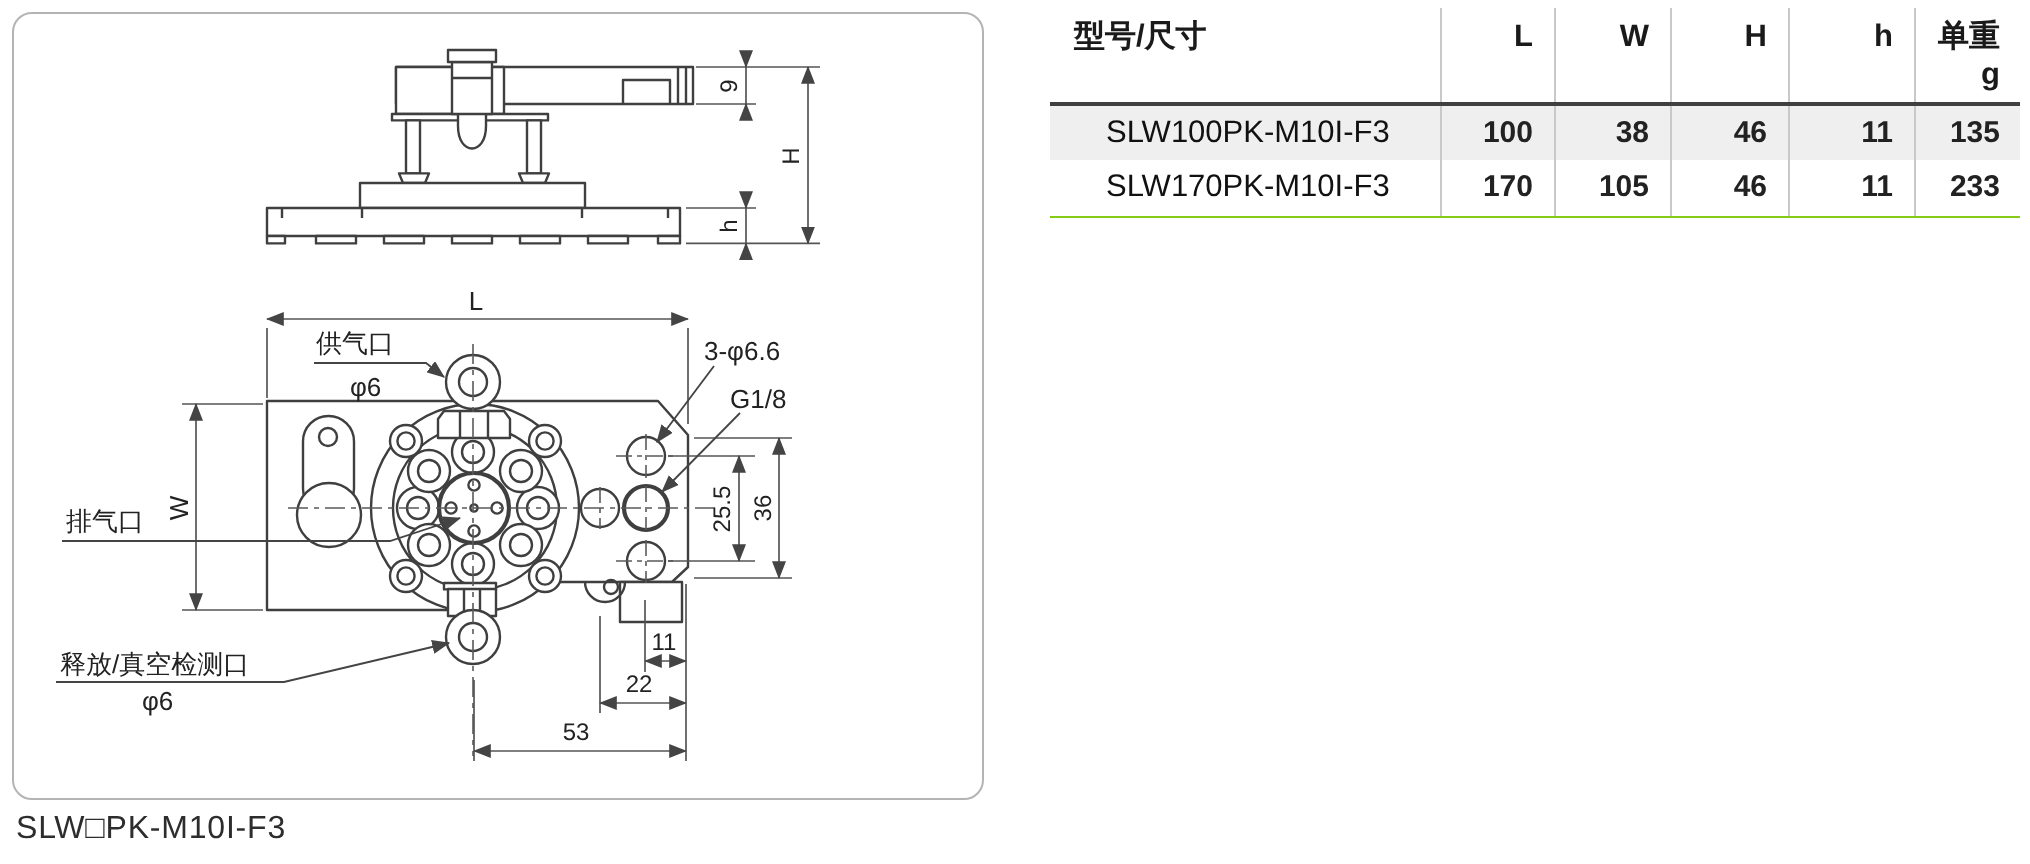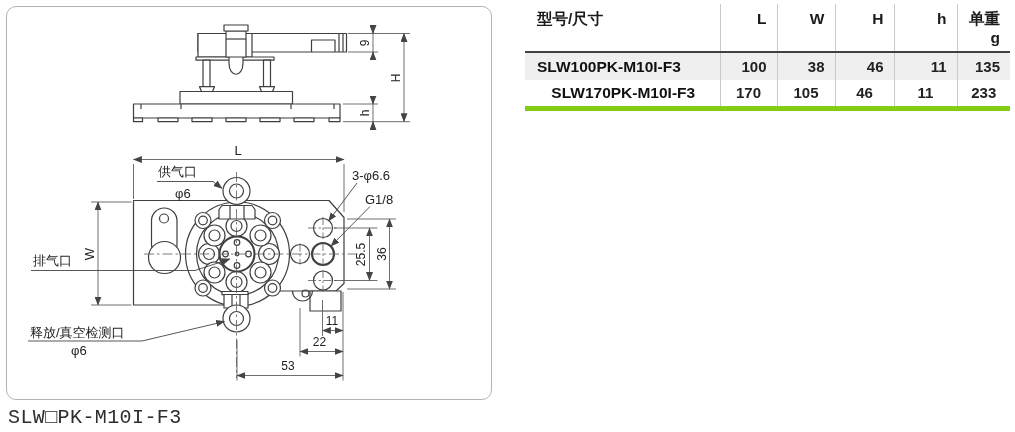--- a/index.html
+++ b/index.html
@@ -5,21 +5,21 @@
   html,body{margin:0;padding:0;background:#ffffff;}
   body{width:1015px;height:432px;position:relative;font-family:"Liberation Sans",sans-serif;color:#1a1a1a;overflow:hidden;}
 
   
   .drawing-panel{
     position:absolute;left:6px;top:6px;width:486px;height:394px;
     border:1.4px solid #b4b4b4;border-radius:10px;background:#fff;box-sizing:border-box;
   }
   .drawing-panel svg{position:absolute;left:-1px;top:-1px;}
   .caption{
-    position:absolute;left:8px;top:406px;font-size:20px;letter-spacing:.4px;color:#2d2d2d;font-family:Liberation Mono, monospace;
+    position:absolute;left:8px;top:406px;font-size:16px;letter-spacing:.4px;color:#2d2d2d;
   }
 
   
   .ol   {fill:none;stroke:#3f3f3f;stroke-width:1.2;stroke-linejoin:round;}
   .olw  {fill:#fff;stroke:#3f3f3f;stroke-width:1.2;stroke-linejoin:round;}
   .olw2 {fill:#fff;stroke:#3f3f3f;stroke-width:2.1;}
   .dim  {fill:none;stroke:#555;stroke-width:.85;}
   .cl   {fill:none;stroke:#5a5a5a;stroke-width:.8;stroke-dasharray:10 3 2.5 3;}
   .ch   {fill:none;stroke:#5a5a5a;stroke-width:.8;stroke-dasharray:8 2.5 2.5 2.5;}
   .ldr  {fill:none;stroke:#444;stroke-width:.9;}
@@ -32,23 +32,23 @@
   table{border-collapse:collapse;width:485px;table-layout:fixed;}
   th,td{margin:0;box-sizing:border-box;white-space:nowrap;font-weight:bold;}
   thead th{
     vertical-align:top;padding:5px 10px 4px 10px;font-size:15.5px;font-weight:bold;
     text-align:right;border-bottom:2px solid #404040;line-height:19px;
   }
   thead th.model-h{text-align:left;padding-left:12px;}
   tbody td{
     height:28px;font-size:15px;text-align:right;padding:0 10px;color:#222;
   }
-  tbody td.model-c{text-align:left;font-weight:bold;padding-left:12px;font-size:15.5px;color:#111;margin-top:18px;}
+  tbody td.model-c{text-align:left;font-weight:normal;padding-left:28px;font-size:15.5px;color:#111;margin-top:18px;}
   tbody tr:nth-child(odd){background:#efeff0;}
-  tbody tr:last-child td{border-bottom:5px solid #84cc16;text-align:center;}
+  tbody tr:last-child td{border-bottom:1px solid #84cc16;}
   th + th, td + td{border-left:1px solid #c9c9c9;}
 </style>
 </head>
 <body>
 
 <div class="drawing-panel">
   <svg width="488" height="396" viewBox="6 6 488 396">
     <defs>
       <marker id="ah" markerWidth="9" markerHeight="7" refX="8.4" refY="3.5" orient="auto-start-reverse" markerUnits="userSpaceOnUse">
         <path d="M0,0 L9,3.5 L0,7 Z" fill="#444"></path>

